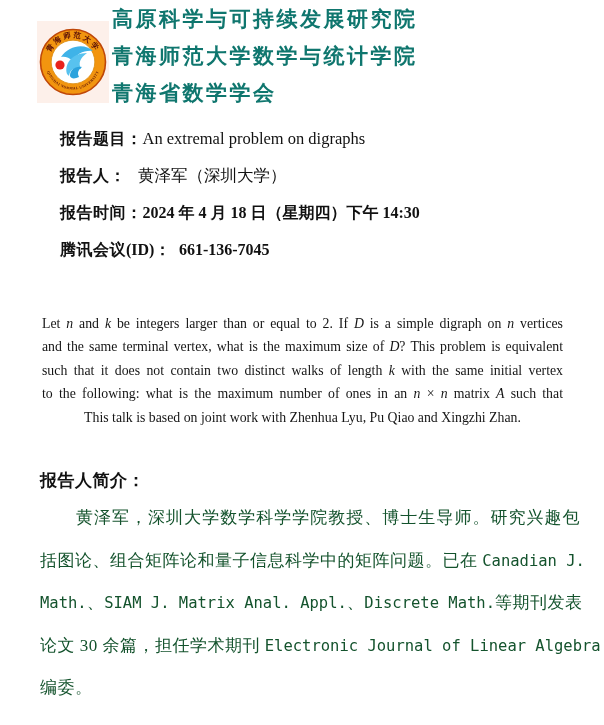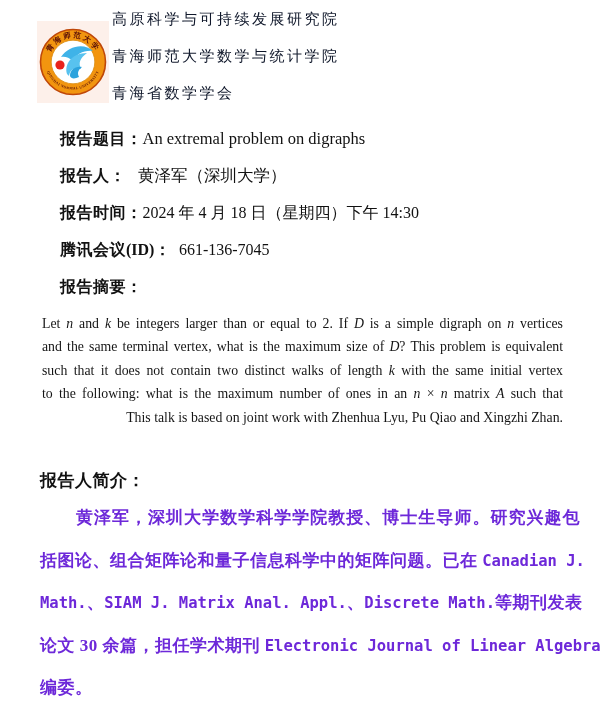--- a/index.html
+++ b/index.html
@@ -5,45 +5,45 @@
   html,body{margin:0;padding:0;background:#ffffff;}
   .page{
     position:relative;width:604px;height:725px;background:#ffffff;
     color:#111;font-family:"Liberation Serif",serif;overflow:hidden;
   }
   
   .logo{position:absolute;left:37px;top:21px;width:72px;height:82px;}
   .org-lines{position:absolute;left:112px;top:10px;}
   .org-line{
     height:18px;line-height:18px;margin-bottom:19px;
-    font-family:"DejaVu Serif",serif;font-weight:normal;
-    font-size:15px;letter-spacing:2.5px;color:#0f172a;
+    font-family:"DejaVu Serif",serif;font-weight:bold;
+    font-size:21px;letter-spacing:2.5px;color:#0f766e;
   }
   
   .info{position:absolute;left:40px;right:38px;top:129px;margin-left:20px;}
   .info-row{height:19px;line-height:19px;margin-bottom:18px;white-space:nowrap;}
   .lbl{font-family:"Liberation Sans",sans-serif;font-weight:bold;font-size:16px;letter-spacing:0.5px;}
   .val-serif{font-family:"Liberation Serif",serif;font-size:16.5px;}
   .val-kai{font-family:"Liberation Serif",serif;font-size:16.5px;margin-left:12px;}
-  .val-bold{font-family:"Liberation Serif",serif;font-size:16px;font-weight:normal;}
+  .val-bold{font-family:"Liberation Serif",serif;font-size:16px;font-weight:bold;}
   .lbl-paren{font-family:"Liberation Serif",serif;font-size:16px;font-weight:bold;}
   .meeting-num{margin-left:8px;}
   
   .abstract{position:absolute;left:42px;right:41px;top:312px;
     font-family:"Liberation Serif",serif;font-size:13.8px;color:#151515;}
   .jline{height:23.4px;line-height:23.4px;text-align:justify;text-align-last:justify;white-space:nowrap;}
-  .jline-left{height:23.4px;line-height:23.4px;text-align:right;}
+  .jline-left{height:23.4px;line-height:23.4px;text-align:center;}
   .it{font-style:italic;}
   sup{font-size:0.7em;line-height:0;}
   
   .bio-heading{position:absolute;left:40px;top:471px;height:20px;line-height:20px;
     font-family:"Liberation Sans",sans-serif;font-weight:bold;font-size:17px;letter-spacing:0.5px;}
   .bio{position:absolute;left:40px;right:24px;top:497px;
-    font-size:17px;color:#6d28d9;letter-spacing:0.5px;
-    font-family:"Liberation Serif",serif;font-weight:bold;}
+    font-size:17px;color:#14532d;letter-spacing:0.5px;
+    font-family:"Liberation Serif",serif;}
   .bio-line{height:42.6px;line-height:42.6px;text-align:justify;text-align-last:justify;
     text-justify:inter-character;white-space:nowrap;}
   .bio-line.last{text-align:right;text-align-last:left;}
   .bio-line.indent{padding-left:36px;}
   .mono{font-family:"DejaVu Sans Mono",monospace;font-size:15.5px;letter-spacing:0;margin-top:44px;}
 </style>
 </head>
 <body>
 
 <div class="page">
@@ -82,23 +82,20 @@
     </div>
     <div class="info-row">
       <span class="lbl">报告人：</span><span class="val-kai">黄泽军（深圳大学）</span>
     </div>
     <div class="info-row">
       <span class="lbl">报告时间：</span><span class="val-bold">2024 年 4 月 18 日（星期四）下午 14:30</span>
     </div>
     <div class="info-row">
       <span class="lbl">腾讯会议</span><span class="lbl-paren">(ID)</span><span class="lbl">：</span><span class="val-bold meeting-num">661-136-7045</span>
     </div>
-    <div class="info-row">
-      <span class="lbl">报告摘要：</span>
-    </div>
   </div>
 
   <div class="abstract">
     <div class="jline"><span>Let </span><span class="it">n</span><span> and </span><span class="it">k</span><span> be integers larger than or equal to 2. If </span><span class="it">D</span><span> is a simple digraph on </span><span class="it">n</span><span> vertices</span></div>
     <div class="jline"><span>and the same terminal vertex, what is the maximum size of </span><span class="it">D</span><span>? This problem is equivalent</span></div>
     <div class="jline"><span>such that it does not contain two distinct walks of length </span><span class="it">k</span><span> with the same initial vertex</span></div>
     <div class="jline"><span>to the following: what is the maximum number of ones in an </span><span class="it">n</span><span> × </span><span class="it">n</span><span> matrix </span><span class="it">A</span><span> such that</span></div>
     <div class="jline-left"><span>This talk is based on joint work with Zhenhua Lyu, Pu Qiao and Xingzhi Zhan.</span></div>
   </div>
 

